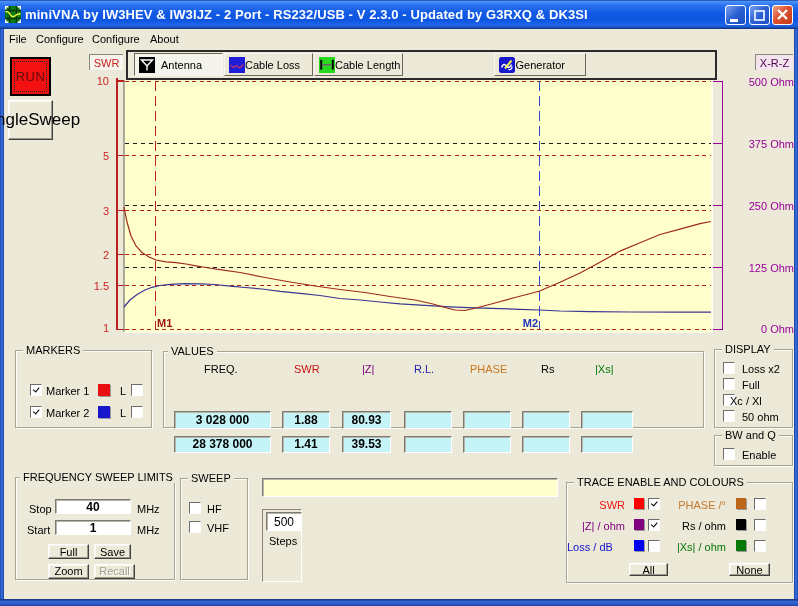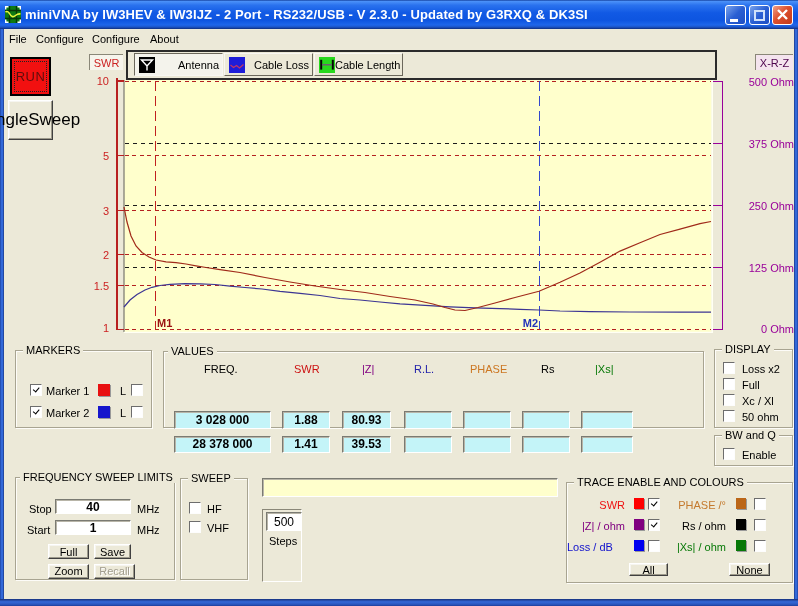--- a/index.html
+++ b/index.html
@@ -39,21 +39,21 @@
 
 
 #toolbar { left:126px; top:50px; width:591px; height:30px; border:2px solid #2b2b2b; background:#ece9d8; }
 .tbbtn { position:absolute; top:1px; height:23px; background:#ece9d8;
   border-top:1px solid #f8f7f3; border-left:1px solid #f8f7f3;
   border-right:1px solid #6c685c; border-bottom:1px solid #6c685c;
   display:flex; align-items:center; }
 .tbbtn.pressed { background:#f4f3ec; border-top:1px solid #6c685c; border-left:1px solid #6c685c;
   border-right:1px solid #f8f7f3; border-bottom:1px solid #f8f7f3; }
 .tbbtn .ic { width:16px; height:16px; margin-left:4px; flex:none; }
-.tbbtn .lbl { flex:1; text-align:right; padding-right:3px; white-space:nowrap; }
+.tbbtn .lbl { flex:1; text-align:right; padding-right:20px; white-space:nowrap; }
 
 
 #runbtn { left:10px; top:57px; width:41px; height:39px; background:#f21010; border:2px solid #000;
   display:flex; align-items:center; justify-content:center; color:#5c0e0c; font-size:13px; letter-spacing:0.5px; }
 #rundot { position:absolute; left:2px; top:2px; right:2px; bottom:2px; border:1px dotted #222; }
 #single { left:8px; top:100px; width:45px; height:40px; line-height:14px; font-size:17px; }
 
 #swrlab { left:89px; top:54px; width:34px; height:16px; background:#f6f4ec; border-top:1px solid #8a8778; border-left:1px solid #8a8778;
   color:#cc2222; display:flex; align-items:center; justify-content:center; }
 #xrzlab { left:755px; top:54px; width:38px; height:16px; background:#f4e4ee; border-top:1px solid #8a8778; border-left:1px solid #8a8778;
@@ -114,20 +114,29 @@
     <span class="lbl">Cable Loss</span>
   </div>
   <div class="tbbtn" style="left:186px;width:89px">
     <svg class="ic" viewBox="0 0 16 16">
         <rect width="16" height="16" fill="#28d81e"></rect>
         <rect x="1.2" y="2.8" width="2" height="9.8" fill="#050505"></rect>
         <rect x="12.8" y="2.8" width="2" height="9.8" fill="#050505"></rect>
         <line x1="3.2" y1="7.8" x2="12.8" y2="7.8" stroke="#7a4a80" stroke-width="1.3"></line>
       </svg>
     <span class="lbl">Cable Length</span>
+  </div>
+  <div class="tbbtn" style="left:366px;width:92px">
+    <svg class="ic" viewBox="0 0 16 16">
+        <rect width="16" height="16" rx="2.5" fill="#1717cc"></rect>
+        <path d="M2.5 10.5 C4 6.8 5.8 6.8 7.5 9 C9.2 11.2 11 10.8 12.5 7.5" stroke="#fff" stroke-width="1.5" fill="none"></path>
+        <path d="M6 11.5 L12.5 3.5" stroke="#f0ef56" stroke-width="2"></path>
+        <path d="M9.5 12.5 C12 13 13.3 11.3 12.8 9.3" stroke="#fff" stroke-width="1.3" fill="none"></path>
+      </svg>
+    <span class="lbl">Generator</span>
   </div>
 </div>
 
 <svg id="chart" class="abs" style="left:88px;top:74px" width="710" height="262" viewBox="88 74 710 262">
   <rect x="124" y="80" width="587.5" height="252" fill="#ffffcc"></rect>
   <line x1="124" y1="80" x2="124" y2="332" stroke="#8a887c" stroke-width="1.4"></line>
   <line x1="712.2" y1="80" x2="712.2" y2="332.8" stroke="#fffff4" stroke-width="1.6"></line>
   <line x1="124" y1="332.4" x2="713" y2="332.4" stroke="#fffff4" stroke-width="1.4"></line>
 
   <g stroke="#b82020" stroke-width="1.3" shape-rendering="crispEdges">
@@ -240,21 +249,21 @@
   <div class="field cyan abs" style="left:417px;top:51.5px;width:52px;height:17.5px"></div>
 </div>
 
 <div class="gbox abs" style="left:714px;top:349px;width:79px;height:79px">
   <span class="legend">DISPLAY</span>
   <div class="cb" style="left:8px;top:12px"></div>
   <span class="abs" style="left:27px;top:13px">Loss x2</span>
   <div class="cb" style="left:8px;top:28px"></div>
   <span class="abs" style="left:27px;top:29px">Full</span>
   <div class="cb" style="left:8px;top:44px"></div>
-  <span class="abs" style="left:27px;top:45px">Xc / Xl</span>
+  <span class="abs" style="left:15px;top:45px">Xc / Xl</span>
   <div class="cb" style="left:8px;top:60px"></div>
   <span class="abs" style="left:27px;top:61px">50 ohm</span>
 </div>
 
 <div class="gbox abs" style="left:714px;top:435px;width:79px;height:31px">
   <span class="legend">BW and Q</span>
   <div class="cb" style="left:8px;top:12px"></div>
   <span class="abs" style="left:27px;top:13px">Enable</span>
 </div>
 

